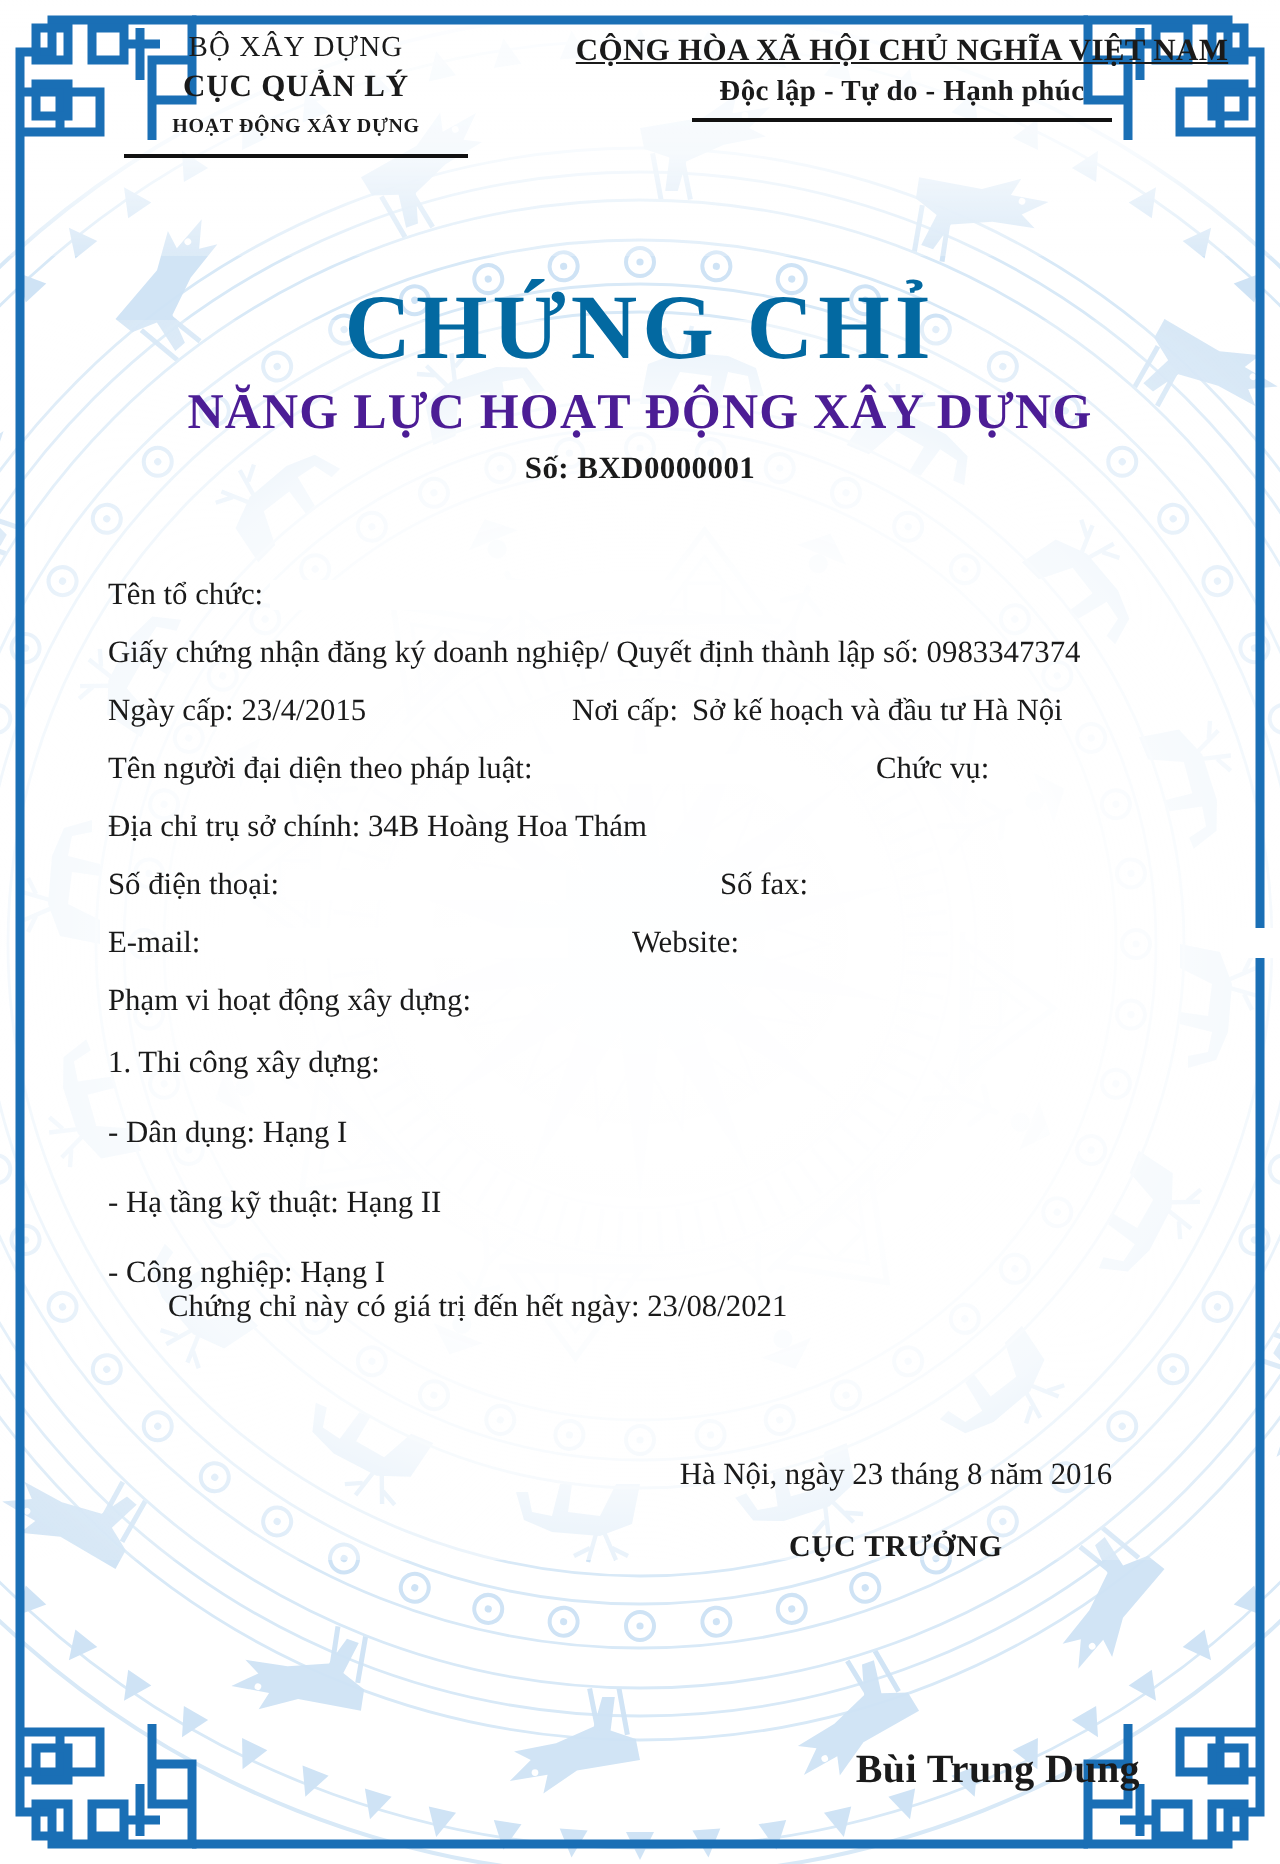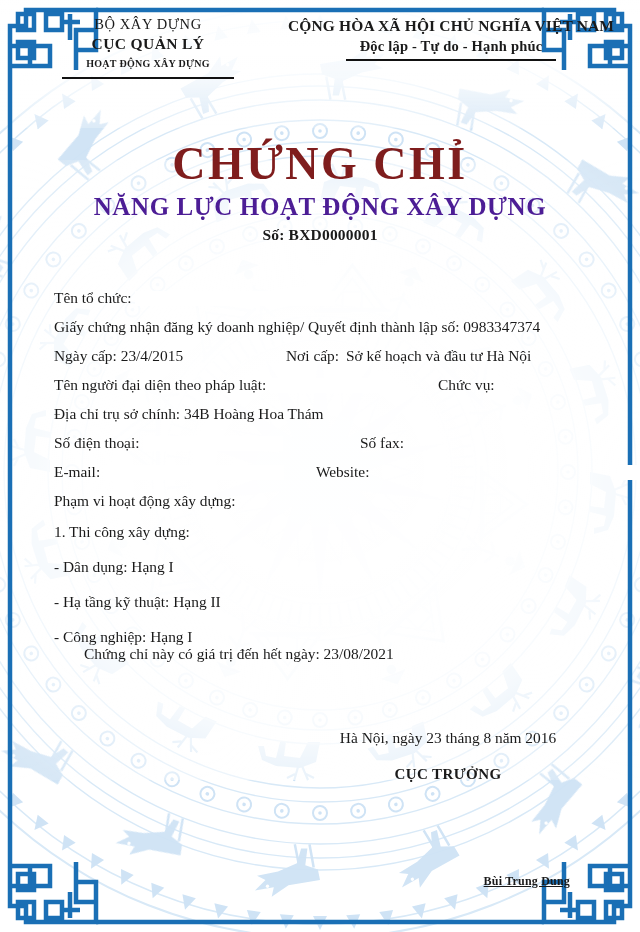--- a/index.html
+++ b/index.html
@@ -58,27 +58,27 @@
   
   .hdr{position:absolute;top:15px;left:0;width:640px;display:flex;}
   .hdr-left{width:278px;text-align:center;padding-left:18px;box-sizing:border-box;}
   .hdr-right{width:362px;text-align:center;box-sizing:border-box;padding-right:16px;}
   .hl1{font-size:14.5px;letter-spacing:.6px;line-height:19px;}
   .hl2{font-size:15.5px;font-weight:bold;letter-spacing:.4px;line-height:20px;}
   .hl3{font-size:10px;font-weight:bold;letter-spacing:.3px;line-height:20px;}
   .hrule{height:1.6px;background:#111;margin:3px auto 0;}
   .rule-left{width:172px;}
   .rule-right{width:210px;}
-  .hr1{font-size:15.5px;font-weight:bold;letter-spacing:.15px;line-height:21px;white-space:nowrap;}
+  .hr1{font-size:15.5px;font-weight:bold;letter-spacing:.15px;line-height:21px;white-space:nowrap;text-decoration:underline;}
   .hr2{font-size:14.5px;font-weight:bold;letter-spacing:.2px;line-height:20px;}
 
   
   .t-main{
     position:absolute;top:139px;left:0;width:640px;text-align:center;
-    font-size:46px;font-weight:bold;color:#7f1d1d;letter-spacing:2.5px;line-height:50px;
+    font-size:46px;font-weight:bold;color:#0369a1;letter-spacing:2.5px;line-height:50px;
   }
   .t-sub{
     position:absolute;top:192px;left:0;width:640px;text-align:center;
     font-size:25px;font-weight:bold;color:#4c1d95;letter-spacing:.6px;line-height:30px;
   }
   .t-num{
     position:absolute;top:226px;left:0;width:640px;text-align:center;
     font-size:15.5px;font-weight:bold;letter-spacing:.2px;
   }
 
@@ -91,21 +91,21 @@
     height:15px;position:relative;top:-1px;
   }
 
   .scope{position:absolute;left:54px;top:514px;width:540px;font-size:15.4px;line-height:35px;}
   .valid{position:absolute;left:54px;top:645px;font-size:15.4px;margin-left:30px;}
 
   
   .sig{position:absolute;right:42px;top:726px;text-align:center;width:300px;}
   .sig-place{font-size:15.4px;line-height:24px;}
   .sig-role{font-size:15px;font-weight:bold;letter-spacing:.4px;margin-top:16px;}
-  .sig-name{position:absolute;right:70px;top:874px;font-size:12px;font-weight:bold;letter-spacing:.2px;text-decoration:underline;}
+  .sig-name{position:absolute;right:70px;top:874px;font-size:20px;font-weight:bold;letter-spacing:.2px;}
 
   
   .foot{
     position:absolute;left:38px;top:893px;
     font-size:12.6px;font-style:italic;letter-spacing:.1px;
   }
 </style>
 </head>
 <body>
 

